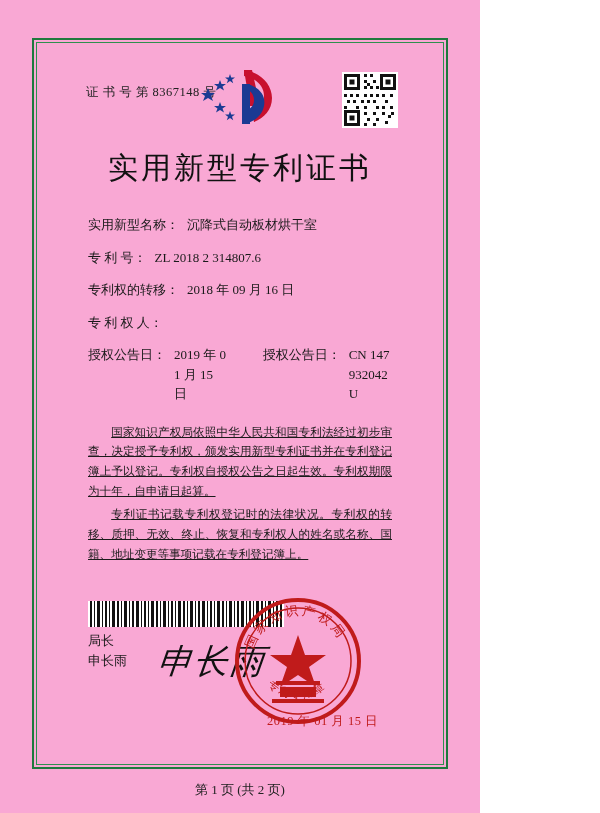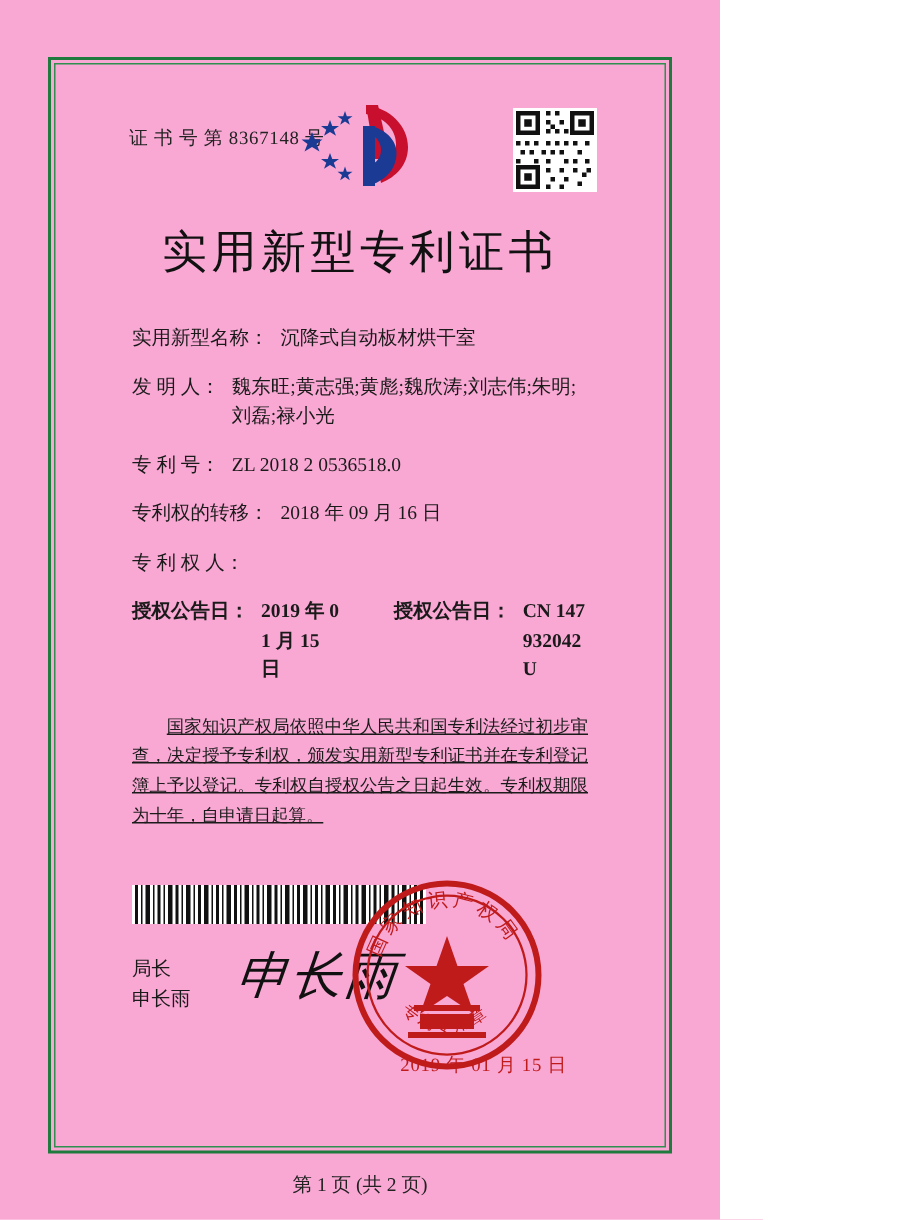--- a/index.html
+++ b/index.html
@@ -109,21 +109,20 @@
     white-space: nowrap;
     color: #1a1a1a;
   }
   .row .value {
     margin-left: 8px;
     color: #1a1a1a;
     word-break: break-all;
   }
   .row.split {
     justify-content: flex-start;
-    font-weight: bold;
   }
   .row .second-label {
     margin-left: 36px;
     white-space: nowrap;
   }
 
   
   .paras {
     padding: 6px 26px 0 26px;
     font-size: 11.6px;
@@ -147,21 +146,21 @@
   .barcode {
     position: absolute;
     left: 26px;
     top: 6px;
     width: 196px;
     height: 26px;
   }
   .sig-block {
     position: absolute;
     left: 26px;
-    top: 52px;
+    top: 36px;
     font-size: 13px;
     line-height: 1.55;
   }
   .handwriting {
     position: absolute;
     left: 96px;
     top: 44px;
     font-size: 34px;
     font-family: "Liberation Serif", "DejaVu Serif", serif;
     font-style: italic;
@@ -289,44 +288,41 @@
     </div>
 
     <div class="title">实用新型专利证书</div>
 
     <div class="fields">
       <div class="row">
         <span class="label">实用新型名称：</span>
         <span class="value">沉降式自动板材烘干室</span>
       </div>
       <div class="row">
-        <span class="label">发 明 人：</span>
-        <span class="value">魏东旺;黄志强;黄彪;魏欣涛;刘志伟;朱明;刘磊;禄小光</span>
-      </div>
-      <div class="row">
         <span class="label">专 利 号：</span>
-        <span class="value">ZL 2018 2 0536518.0</span>
+        <span class="value">ZL 2018 2 314807.6</span>
       </div>
       <div class="row">
         <span class="label">专利权的转移：</span>
         <span class="value">2018 年 09 月 16 日</span>
       </div>
       <div class="row">
         <span class="label">专 利 权 人：</span>
       </div>
       <div class="row split">
         <span class="label">授权公告日：</span>
         <span class="value">2019 年 01 月 15 日</span>
         <span class="second-label">授权公告日：</span>
         <span class="value">CN 147932042 U</span>
       </div>
     </div>
 
     <div class="paras">
       <p>国家知识产权局依照中华人民共和国专利法经过初步审查，决定授予专利权，颁发实用新型专利证书并在专利登记簿上予以登记。专利权自授权公告之日起生效。专利权期限为十年，自申请日起算。</p>
+      <p>专利证书记载专利权登记时的法律状况。专利权的转移、质押、无效、终止、恢复和专利权人的姓名或名称、国籍、地址变更等事项记载在专利登记簿上。</p>
     </div>
 
     <div class="footer">
       <div class="barcode">
         <svg viewBox="0 0 196 26" width="196" height="26" aria-hidden="true">
           <rect x="0" y="0" width="196" height="26" fill="#ffffff"></rect>
           <g fill="#111111">
             <rect x="2" y="0" width="2" height="26"></rect>
               <rect x="6" y="0" width="1" height="26"></rect>
             <rect x="9" y="0" width="3" height="26"></rect>

